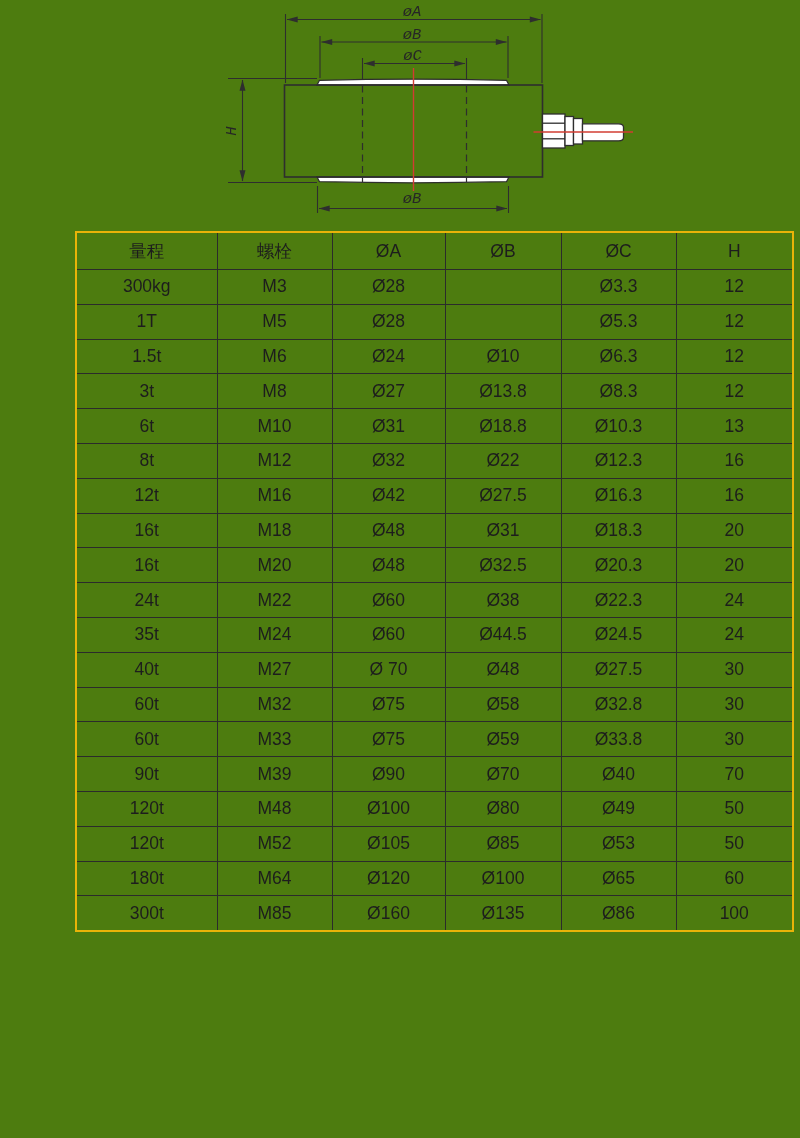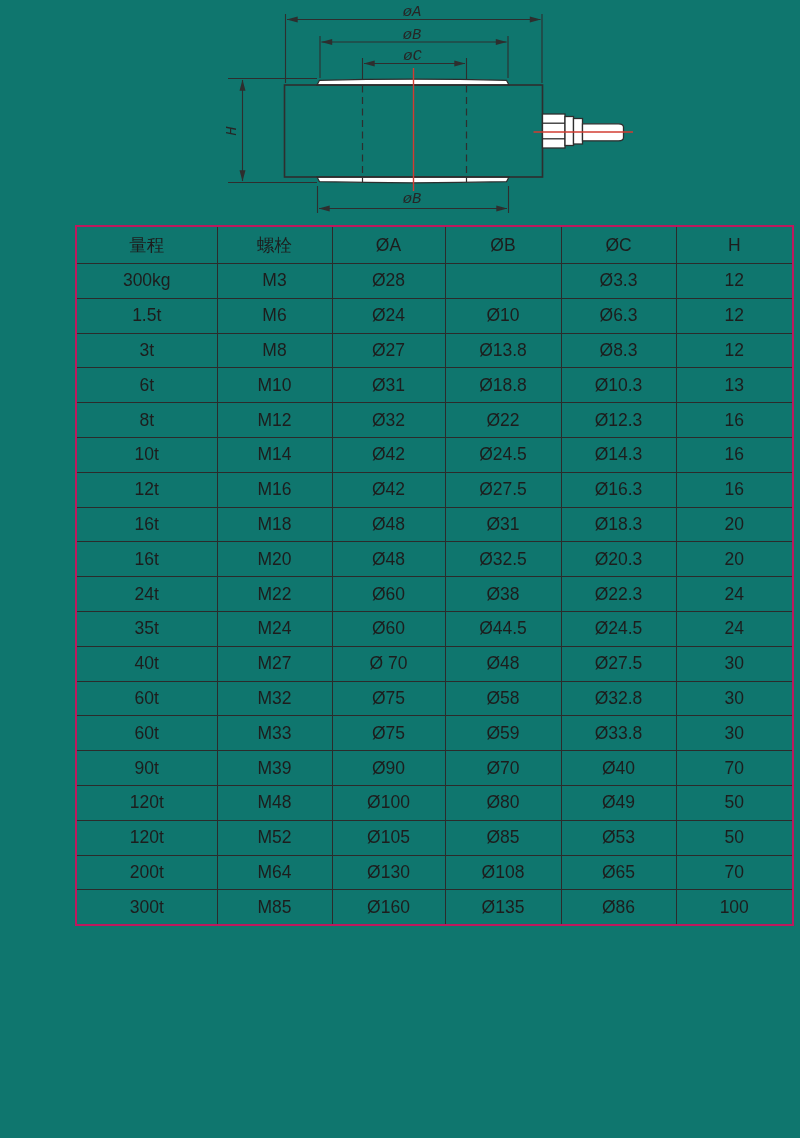--- a/index.html
+++ b/index.html
@@ -1,37 +1,37 @@
 <!DOCTYPE html>
 <html><head>
 <meta charset="utf-8">
 <style>
   html,body{margin:0;padding:0;background:#ffffff;}
   .page{
     position:relative;
     width:800px;height:1138px;
-    background:#0f766e;
+    background:#4d7c0f;
     font-family:"Liberation Sans", sans-serif;
     color:#1d1d1d;
     overflow:hidden;
   }
   .diagram{display:block;margin:0;}
   .dlabel{
     font-family:"Liberation Mono", monospace;
     font-style:italic;
     font-size:15.5px;
     fill:#262626;
   }
   table.spec{
     border-collapse:collapse;
     table-layout:fixed;
     width:717px;
     margin-left:75px;
-    margin-top:4px;
-    border:2px solid #be185d;
+    margin-top:10px;
+    border:2px solid #eab308;
   }
   table.spec th, table.spec td{
     border:1px solid #2b2b2b;
     text-align:center;
     vertical-align:middle;
     padding:0;
     font-size:17.5px;
     font-weight:400;
     color:#1d1d1d;
     white-space:nowrap;
@@ -132,20 +132,28 @@
     <tbody>
         <tr>
           <td>300kg</td>
           <td>M3</td>
           <td>Ø28</td>
           <td></td>
           <td>Ø3.3</td>
           <td>12</td>
         </tr>
         <tr>
+          <td>1T</td>
+          <td>M5</td>
+          <td>Ø28</td>
+          <td></td>
+          <td>Ø5.3</td>
+          <td>12</td>
+        </tr>
+        <tr>
           <td>1.5t</td>
           <td>M6</td>
           <td>Ø24</td>
           <td>Ø10</td>
           <td>Ø6.3</td>
           <td>12</td>
         </tr>
         <tr>
           <td>3t</td>
           <td>M8</td>
@@ -164,28 +172,20 @@
         </tr>
         <tr>
           <td>8t</td>
           <td>M12</td>
           <td>Ø32</td>
           <td>Ø22</td>
           <td>Ø12.3</td>
           <td>16</td>
         </tr>
         <tr>
-          <td>10t</td>
-          <td>M14</td>
-          <td>Ø42</td>
-          <td>Ø24.5</td>
-          <td>Ø14.3</td>
-          <td>16</td>
-        </tr>
-        <tr>
           <td>12t</td>
           <td>M16</td>
           <td>Ø42</td>
           <td>Ø27.5</td>
           <td>Ø16.3</td>
           <td>16</td>
         </tr>
         <tr>
           <td>16t</td>
           <td>M18</td>
@@ -260,26 +260,26 @@
         </tr>
         <tr>
           <td>120t</td>
           <td>M52</td>
           <td>Ø105</td>
           <td>Ø85</td>
           <td>Ø53</td>
           <td>50</td>
         </tr>
         <tr>
-          <td>200t</td>
+          <td>180t</td>
           <td>M64</td>
-          <td>Ø130</td>
-          <td>Ø108</td>
+          <td>Ø120</td>
+          <td>Ø100</td>
           <td>Ø65</td>
-          <td>70</td>
+          <td>60</td>
         </tr>
         <tr>
           <td>300t</td>
           <td>M85</td>
           <td>Ø160</td>
           <td>Ø135</td>
           <td>Ø86</td>
           <td>100</td>
         </tr>
       </tbody>

